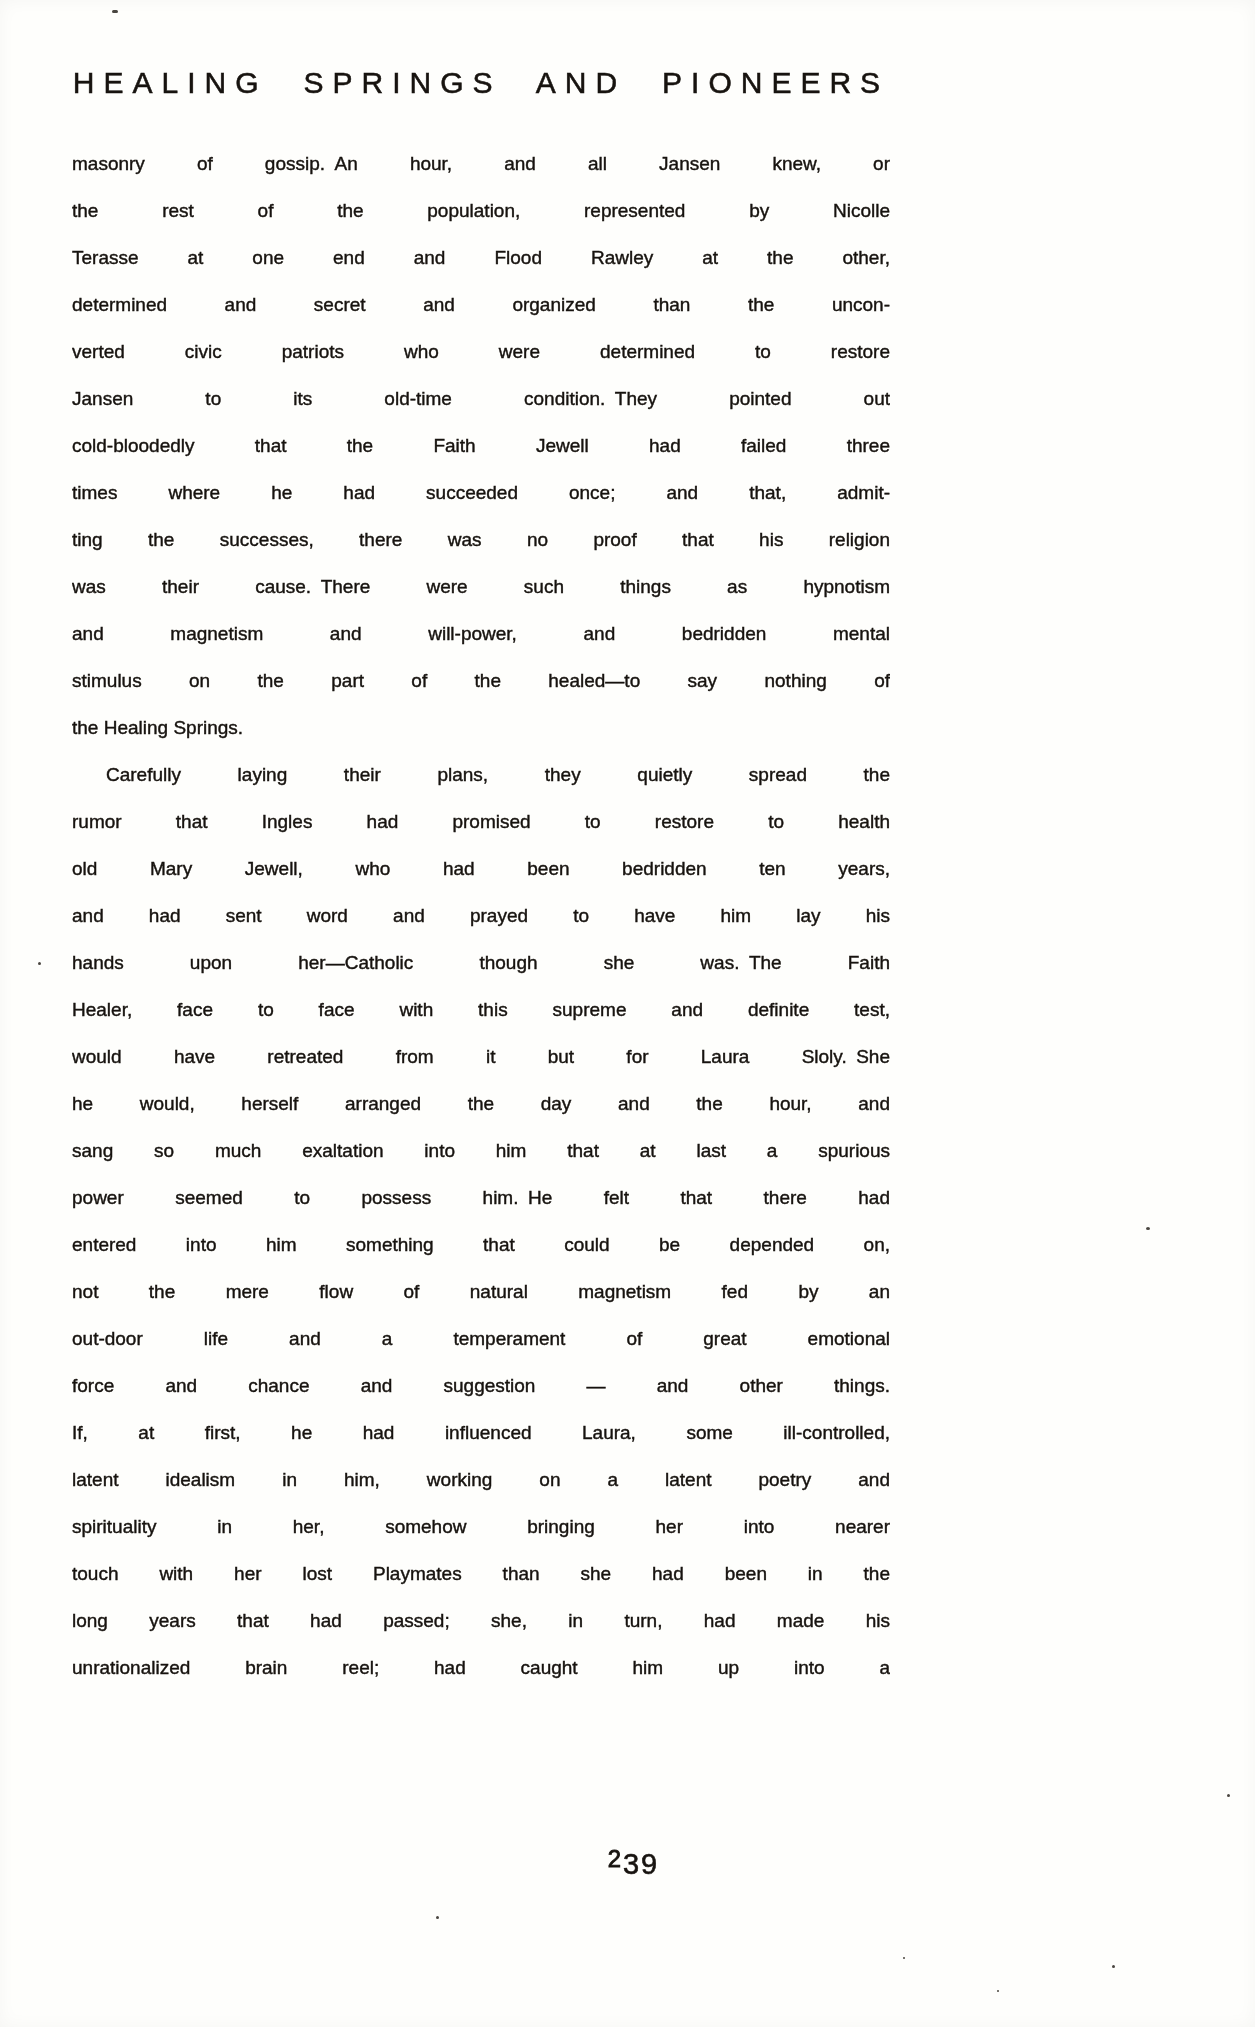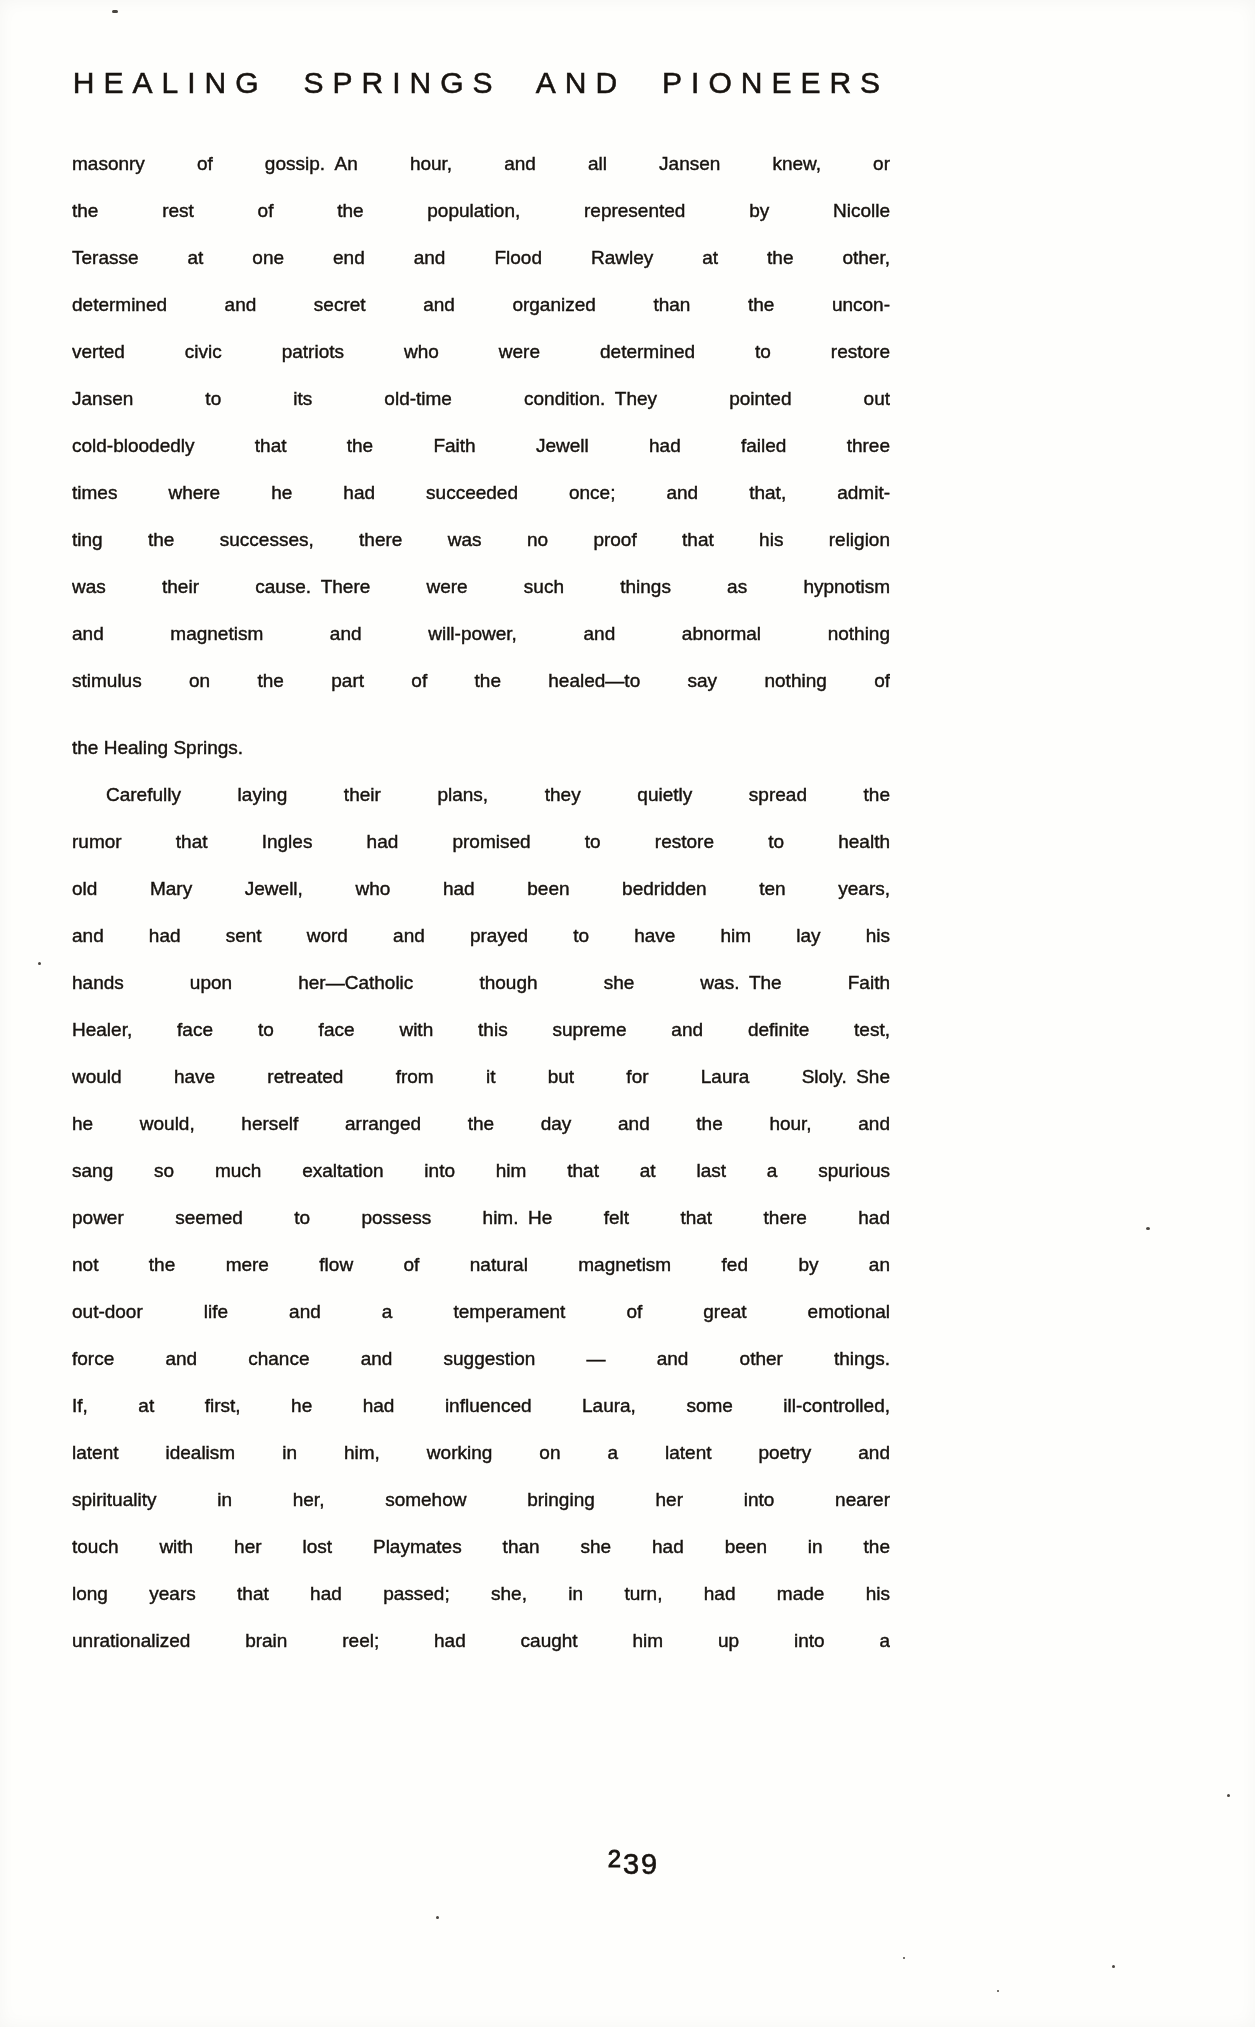--- a/index.html
+++ b/index.html
@@ -38,21 +38,21 @@
     -webkit-text-stroke: 0.42px #17130f;
   }
   .line {
     height: 47px;
     line-height: 47px;
     text-align: justify;
     text-align-last: justify;
     overflow: hidden;
     white-space: normal;
   }
-  .line.ragged { text-align-last: left; margin-top: 20px; }
+  .line.ragged { text-align-last: left; }
   .line.indent { text-indent: 34px; }
   .page-number {
     position: absolute;
     top: 1846px;
     left: 0;
     width: 1267px;
     text-align: center;
     font-size: 29px;
     line-height: 36px;
     -webkit-text-stroke: 0.6px #17130f;
@@ -85,35 +85,36 @@
         <div class="line">masonry of gossip. An hour, and all Jansen knew, or</div>
         <div class="line">the rest of the population, represented by Nicolle</div>
         <div class="line">Terasse at one end and Flood Rawley at the other,</div>
         <div class="line">determined and secret and organized than the uncon-</div>
         <div class="line">verted civic patriots who were determined to restore</div>
         <div class="line">Jansen to its old-time condition. They pointed out</div>
         <div class="line">cold-bloodedly that the Faith Jewell had failed three</div>
         <div class="line">times where he had succeeded once; and that, admit-</div>
         <div class="line">ting the successes, there was no proof that his religion</div>
         <div class="line">was their cause. There were such things as hypnotism</div>
-        <div class="line">and magnetism and will-power, and abnormal nothing</div>
+        <div class="line">and magnetism and will-power, and bedridden mental</div>
         <div class="line">stimulus on the part of the healed—to say nothing of</div>
         <div class="line ragged">the Healing Springs.</div>
       </div>
       <div>
         <div class="line indent">Carefully laying their plans, they quietly spread the</div>
         <div class="line">rumor that Ingles had promised to restore to health</div>
         <div class="line">old Mary Jewell, who had been bedridden ten years,</div>
         <div class="line">and had sent word and prayed to have him lay his</div>
         <div class="line">hands upon her—Catholic though she was. The Faith</div>
         <div class="line">Healer, face to face with this supreme and definite test,</div>
         <div class="line">would have retreated from it but for Laura Sloly. She</div>
         <div class="line">he would, herself arranged the day and the hour, and</div>
         <div class="line">sang so much exaltation into him that at last a spurious</div>
         <div class="line">power seemed to possess him. He felt that there had</div>
+        <div class="line">entered into him something that could be depended on,</div>
         <div class="line">not the mere flow of natural magnetism fed by an</div>
         <div class="line">out-door life and a temperament of great emotional</div>
         <div class="line">force and chance and suggestion — and other things.</div>
         <div class="line">If, at first, he had influenced Laura, some ill-controlled,</div>
         <div class="line">latent idealism in him, working on a latent poetry and</div>
         <div class="line">spirituality in her, somehow bringing her into nearer</div>
         <div class="line">touch with her lost Playmates than she had been in the</div>
         <div class="line">long years that had passed; she, in turn, had made his</div>
         <div class="line">unrationalized brain reel; had caught him up into a</div>
       </div>

